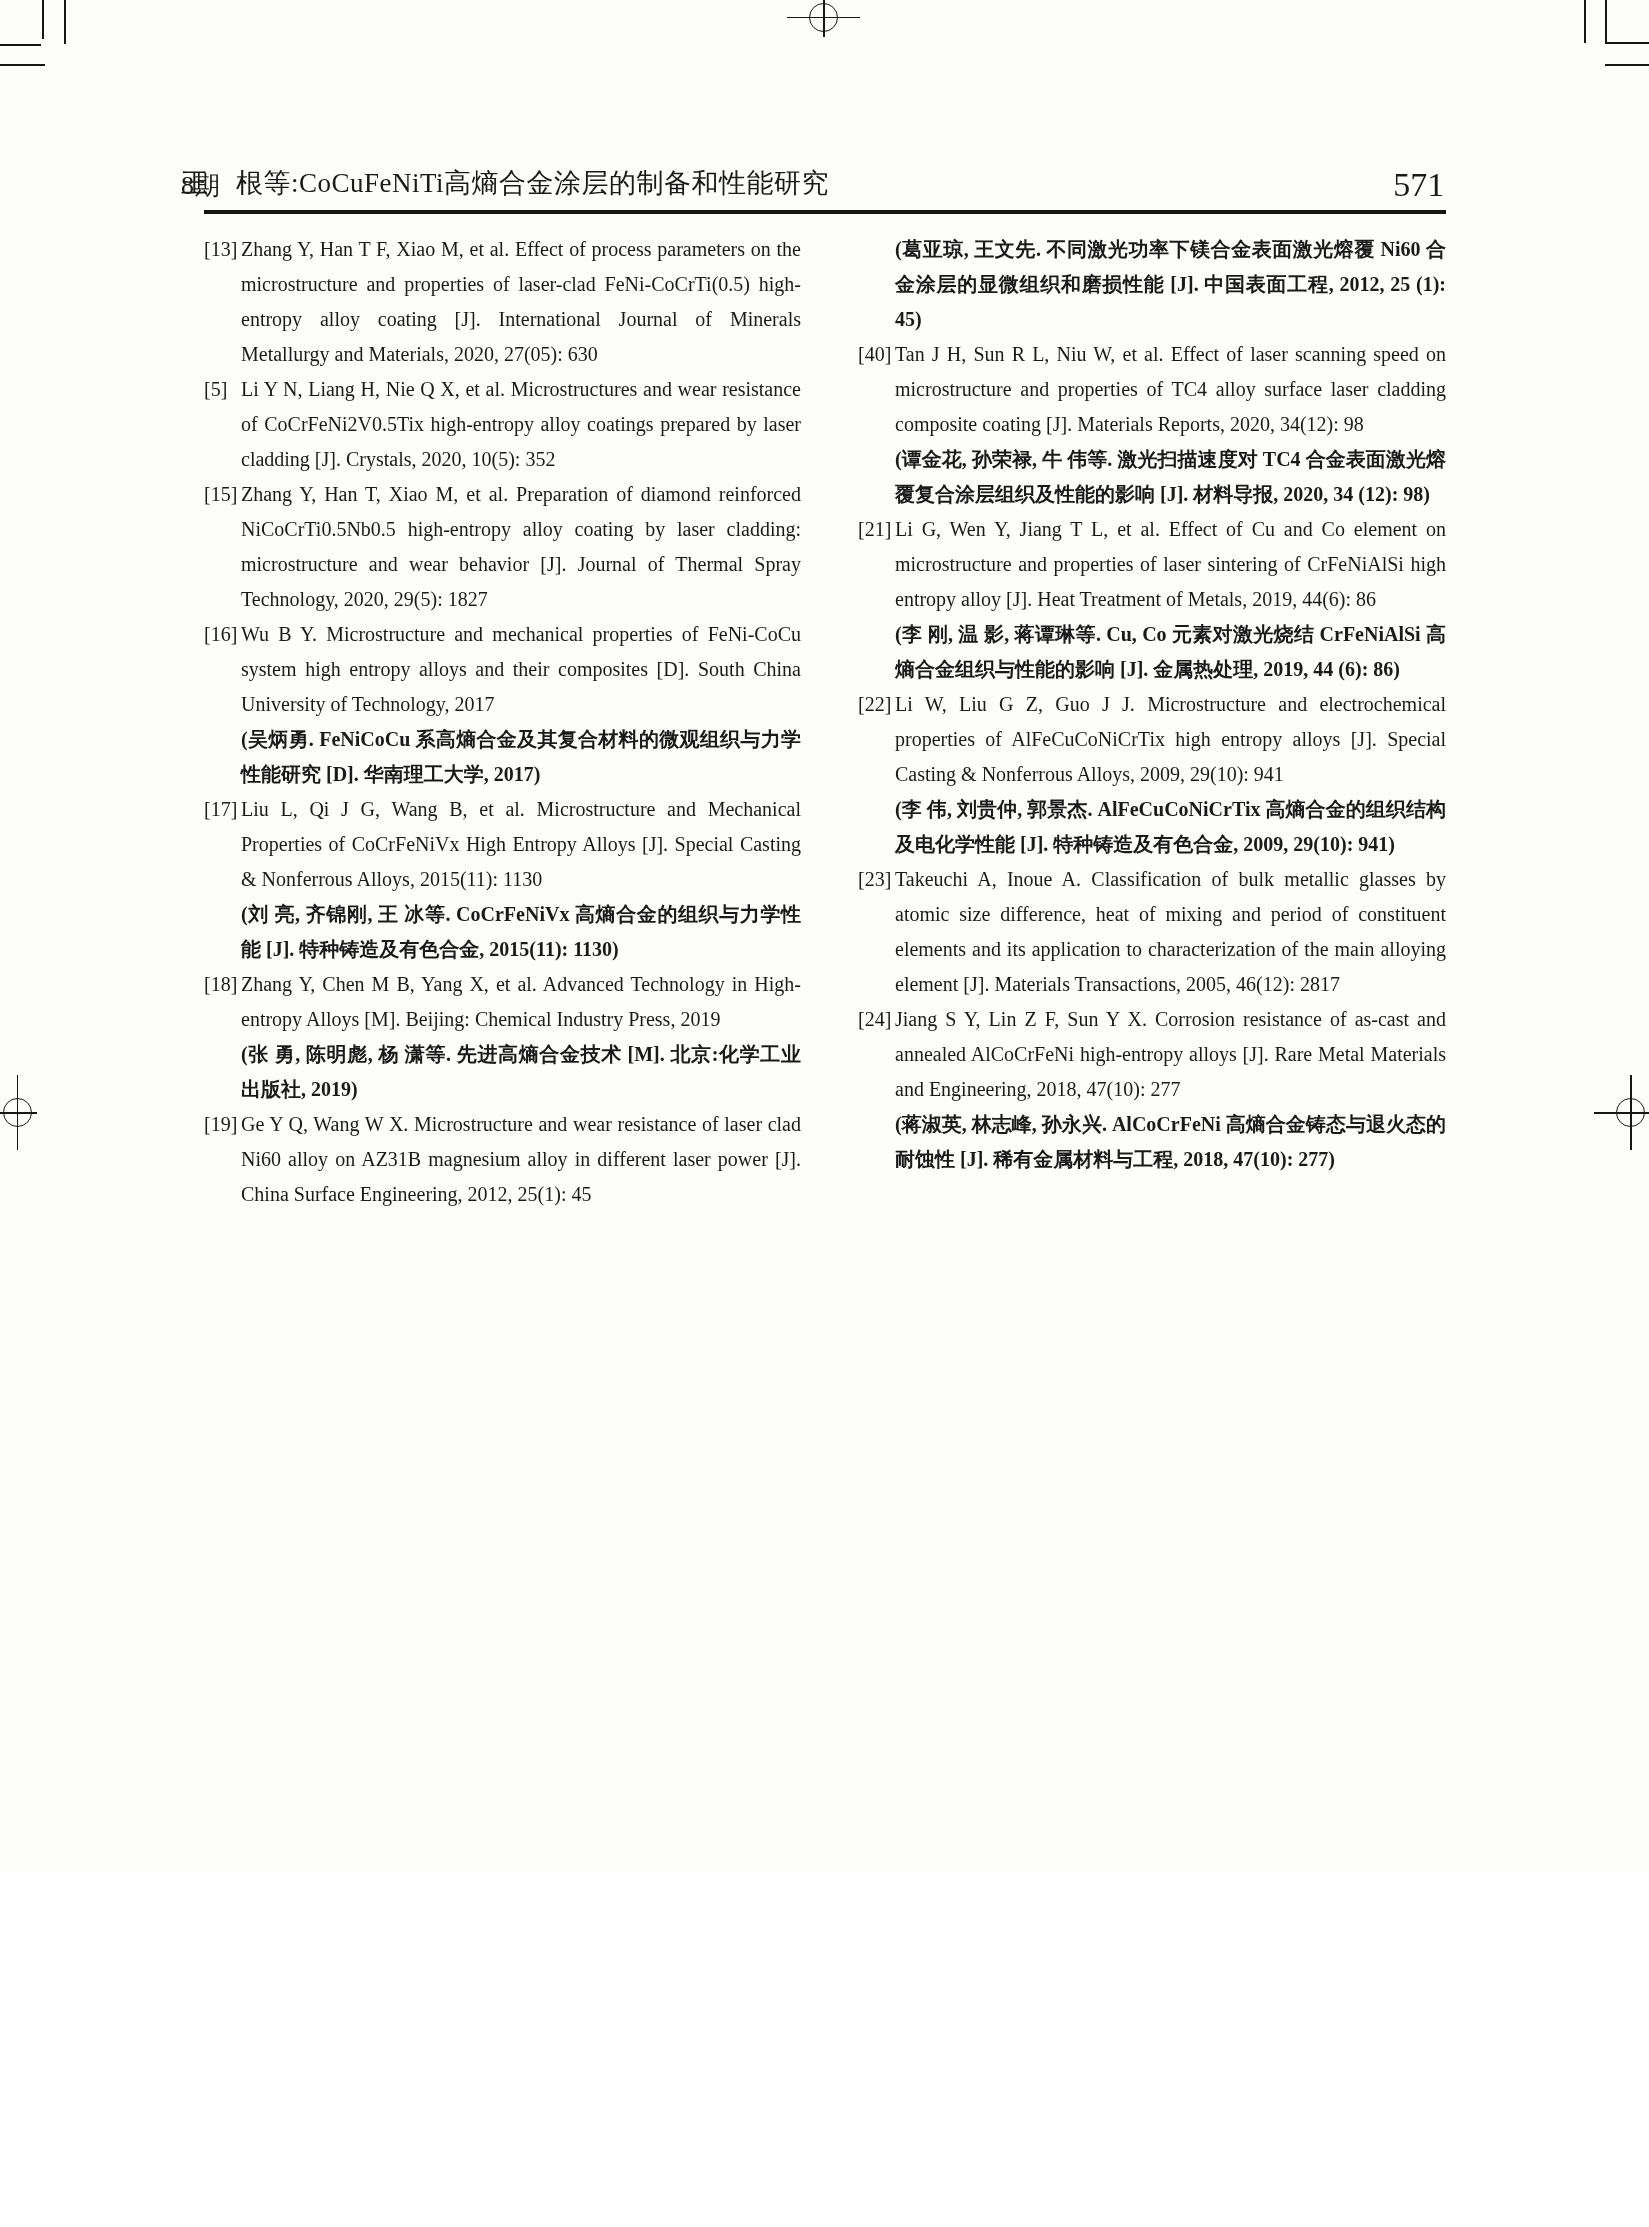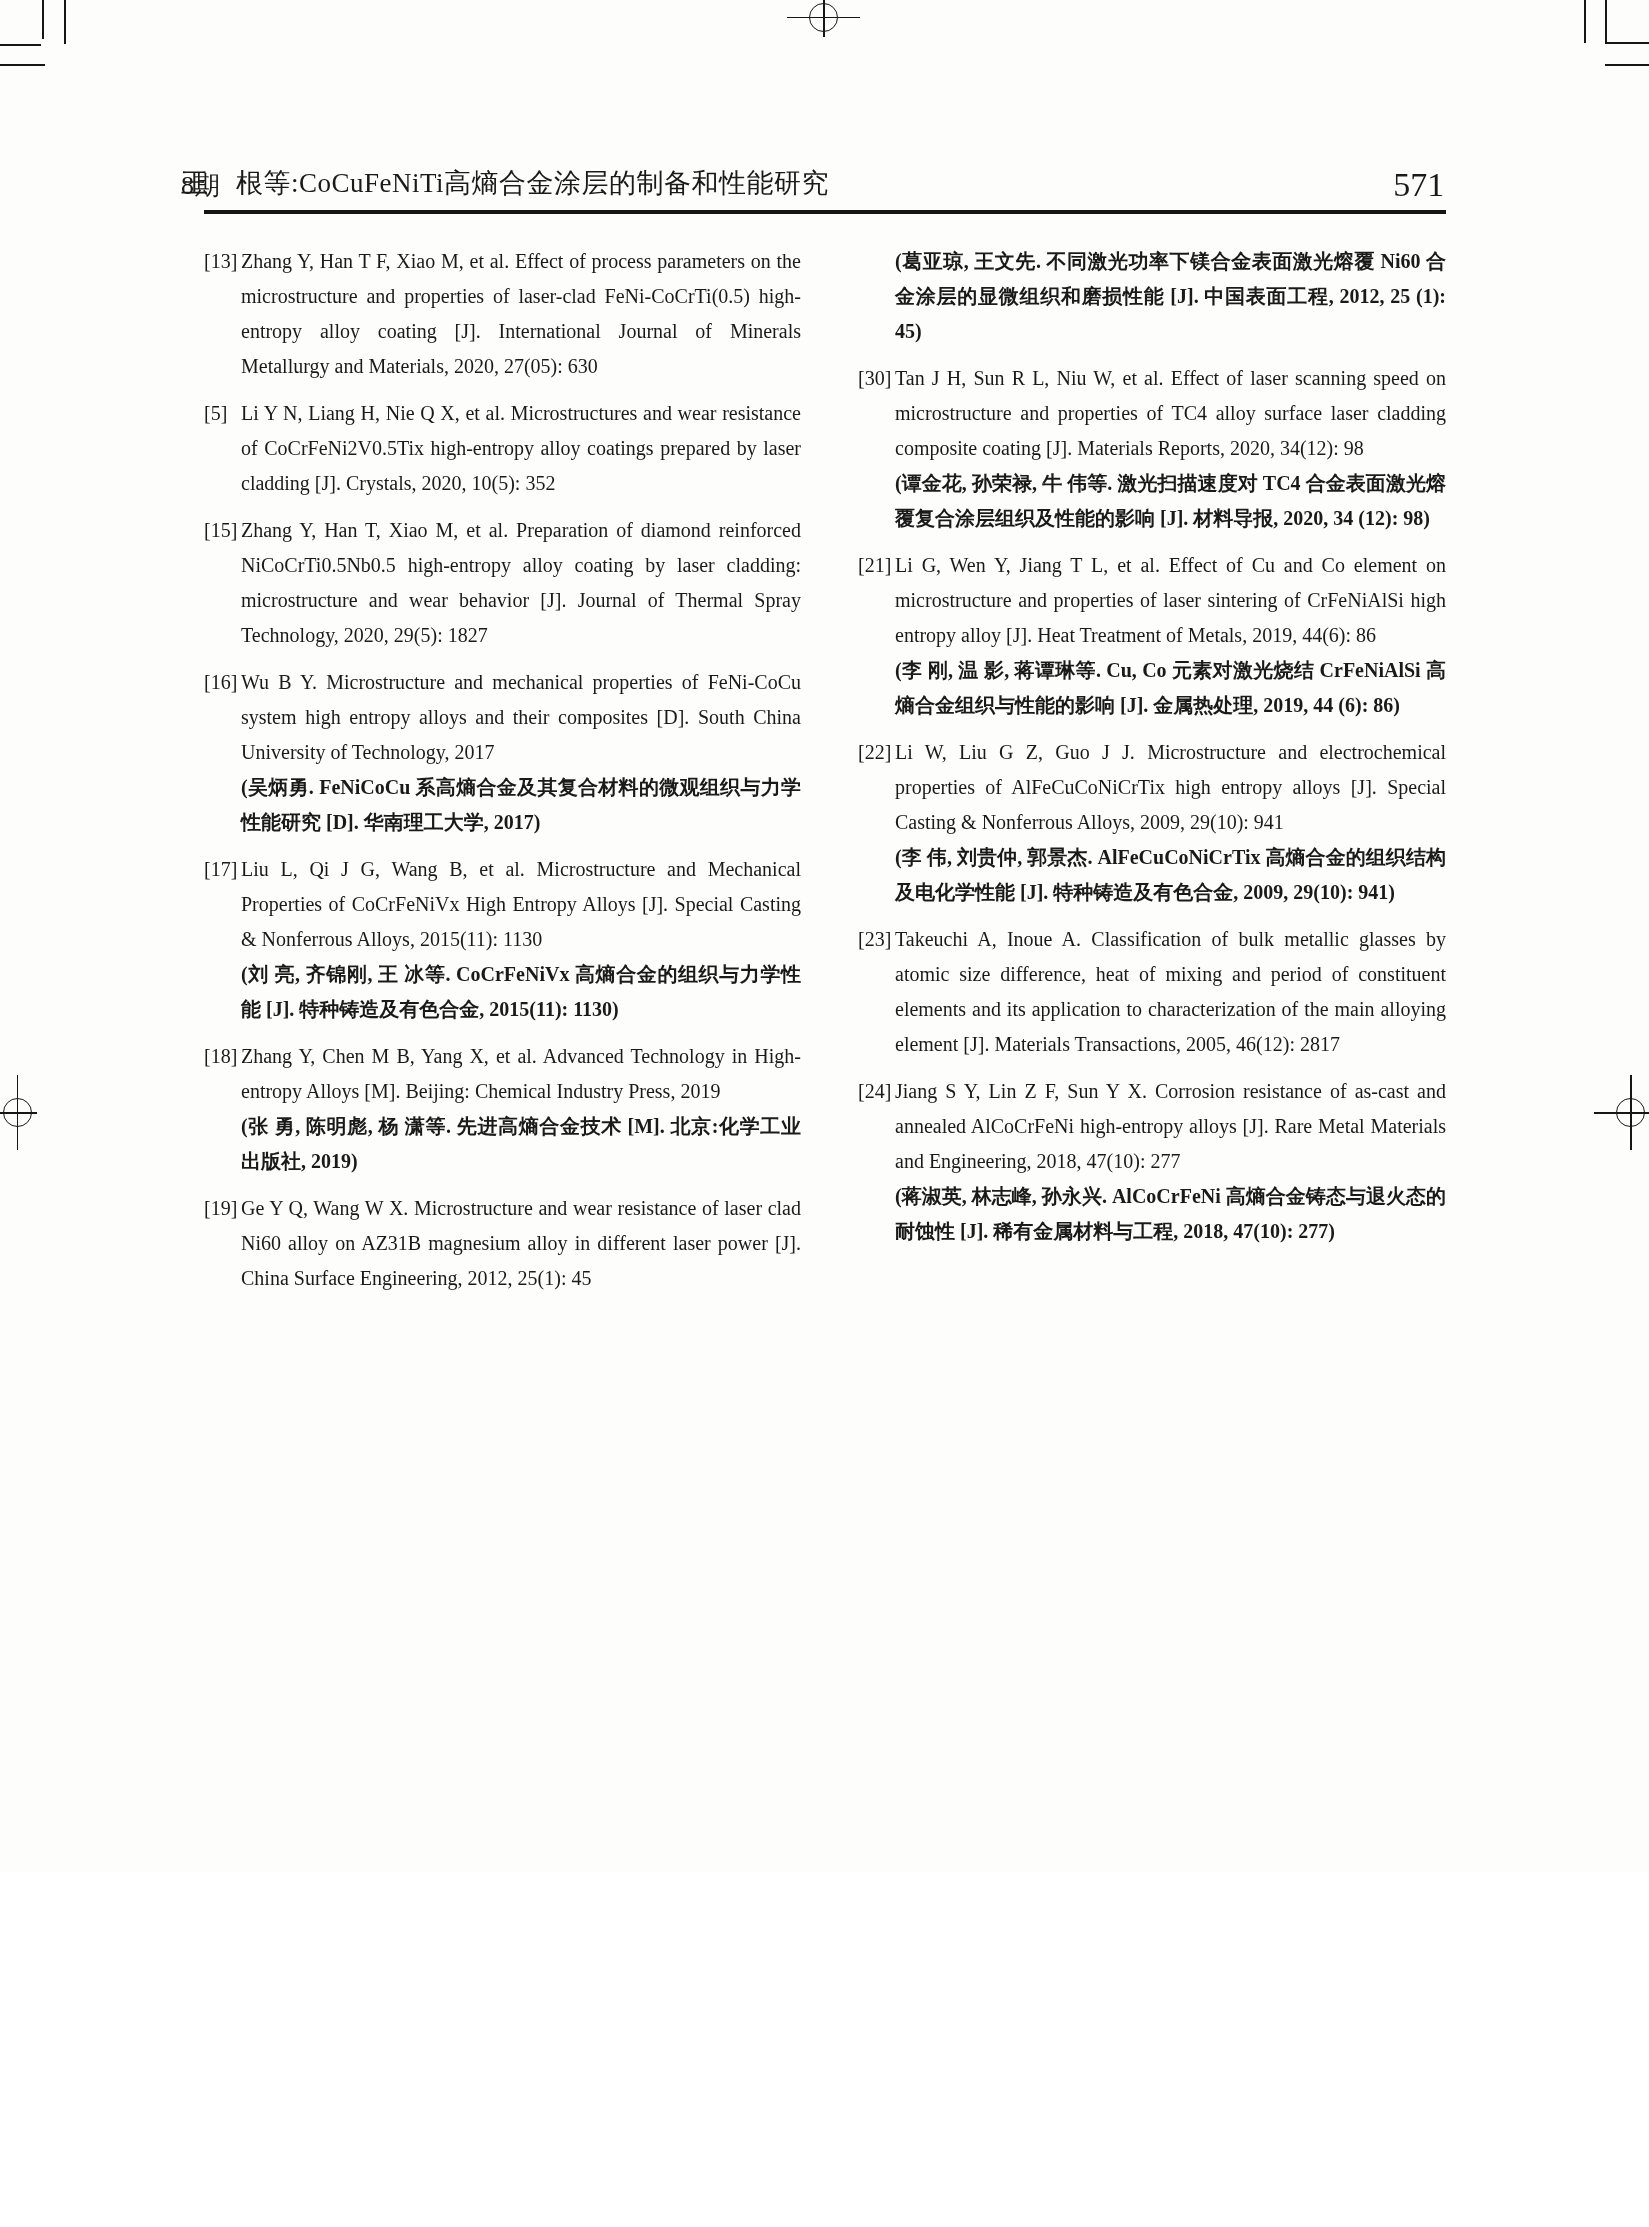--- a/index.html
+++ b/index.html
@@ -26,21 +26,21 @@
   .header { position: absolute; left: 181px; top: 165px; width: 1265px; height: 35px; }
   .issue { position: absolute; left: 0; top: 2.8px; font-size: 26px; }
   .running-title { display: block; width: 100%; text-align: left; font-size: 27px; letter-spacing: 0.5px; }
   .page-number { position: absolute; right: 1.8px; top: 0.9px; font-size: 34px; }
   .rule { position: absolute; left: 204px; top: 210px; width: 1242px; height: 3.7px; background: #151515; }
 
   
   .col { position: absolute; top: 232px; font-size: 20px; line-height: 35px; }
   .col-left  { left: 204px; width: 597px; }
   .col-right { left: 858px; width: 588px; }
-  .ref { position: relative; padding-left: 37px; text-align: justify; margin-top: 12px; }
+  .ref { position: relative; padding-left: 37px; text-align: justify; }
   .ref-label { position: absolute; left: 0; top: 0; }
   .ref-cn { text-align: justify; font-weight: bold; }
 
   .editor-note {
     margin-top: 53px;
     padding-right: 133px;
     text-align: right;
     font-size: 27px;
     letter-spacing: 1.8px;
   }
@@ -135,21 +135,21 @@
   </div>
 
   <div class="col col-right">
 
     <div class="ref">
       <span class="ref-label"></span><span class="ref-en"></span>
       <div class="ref-cn">(葛亚琼, 王文先. 不同激光功率下镁合金表面激光熔覆 Ni60 合金涂层的显微组织和磨损性能 [J]. 中国表面工程, 2012, 25 (1): 45)</div>
     </div>
 
     <div class="ref">
-      <span class="ref-label">[30]</span><span class="ref-en">Tan J H, Sun R L, Niu W, et al. Effect of laser scanning speed on microstructure and properties of TC4 alloy surface laser cladding composite coating [J]. Materials Reports, 2020, 34(12): 98</span>
+      <span class="ref-label">[40]</span><span class="ref-en">Tan J H, Sun R L, Niu W, et al. Effect of laser scanning speed on microstructure and properties of TC4 alloy surface laser cladding composite coating [J]. Materials Reports, 2020, 34(12): 98</span>
       <div class="ref-cn">(谭金花, 孙荣禄, 牛 伟等. 激光扫描速度对 TC4 合金表面激光熔覆复合涂层组织及性能的影响 [J]. 材料导报, 2020, 34 (12): 98)</div>
     </div>
 
     <div class="ref">
       <span class="ref-label">[21]</span><span class="ref-en">Li G, Wen Y, Jiang T L, et al. Effect of Cu and Co element on microstructure and properties of laser sintering of CrFeNiAlSi high entropy alloy [J]. Heat Treatment of Metals, 2019, 44(6): 86</span>
       <div class="ref-cn">(李 刚, 温 影, 蒋谭琳等. Cu, Co 元素对激光烧结 CrFeNiAlSi 高熵合金组织与性能的影响 [J]. 金属热处理, 2019, 44 (6): 86)</div>
     </div>
 
     <div class="ref">
       <span class="ref-label">[22]</span><span class="ref-en">Li W, Liu G Z, Guo J J. Microstructure and electrochemical properties of AlFeCuCoNiCrTix high entropy alloys [J]. Special Casting &amp; Nonferrous Alloys, 2009, 29(10): 941</span>

